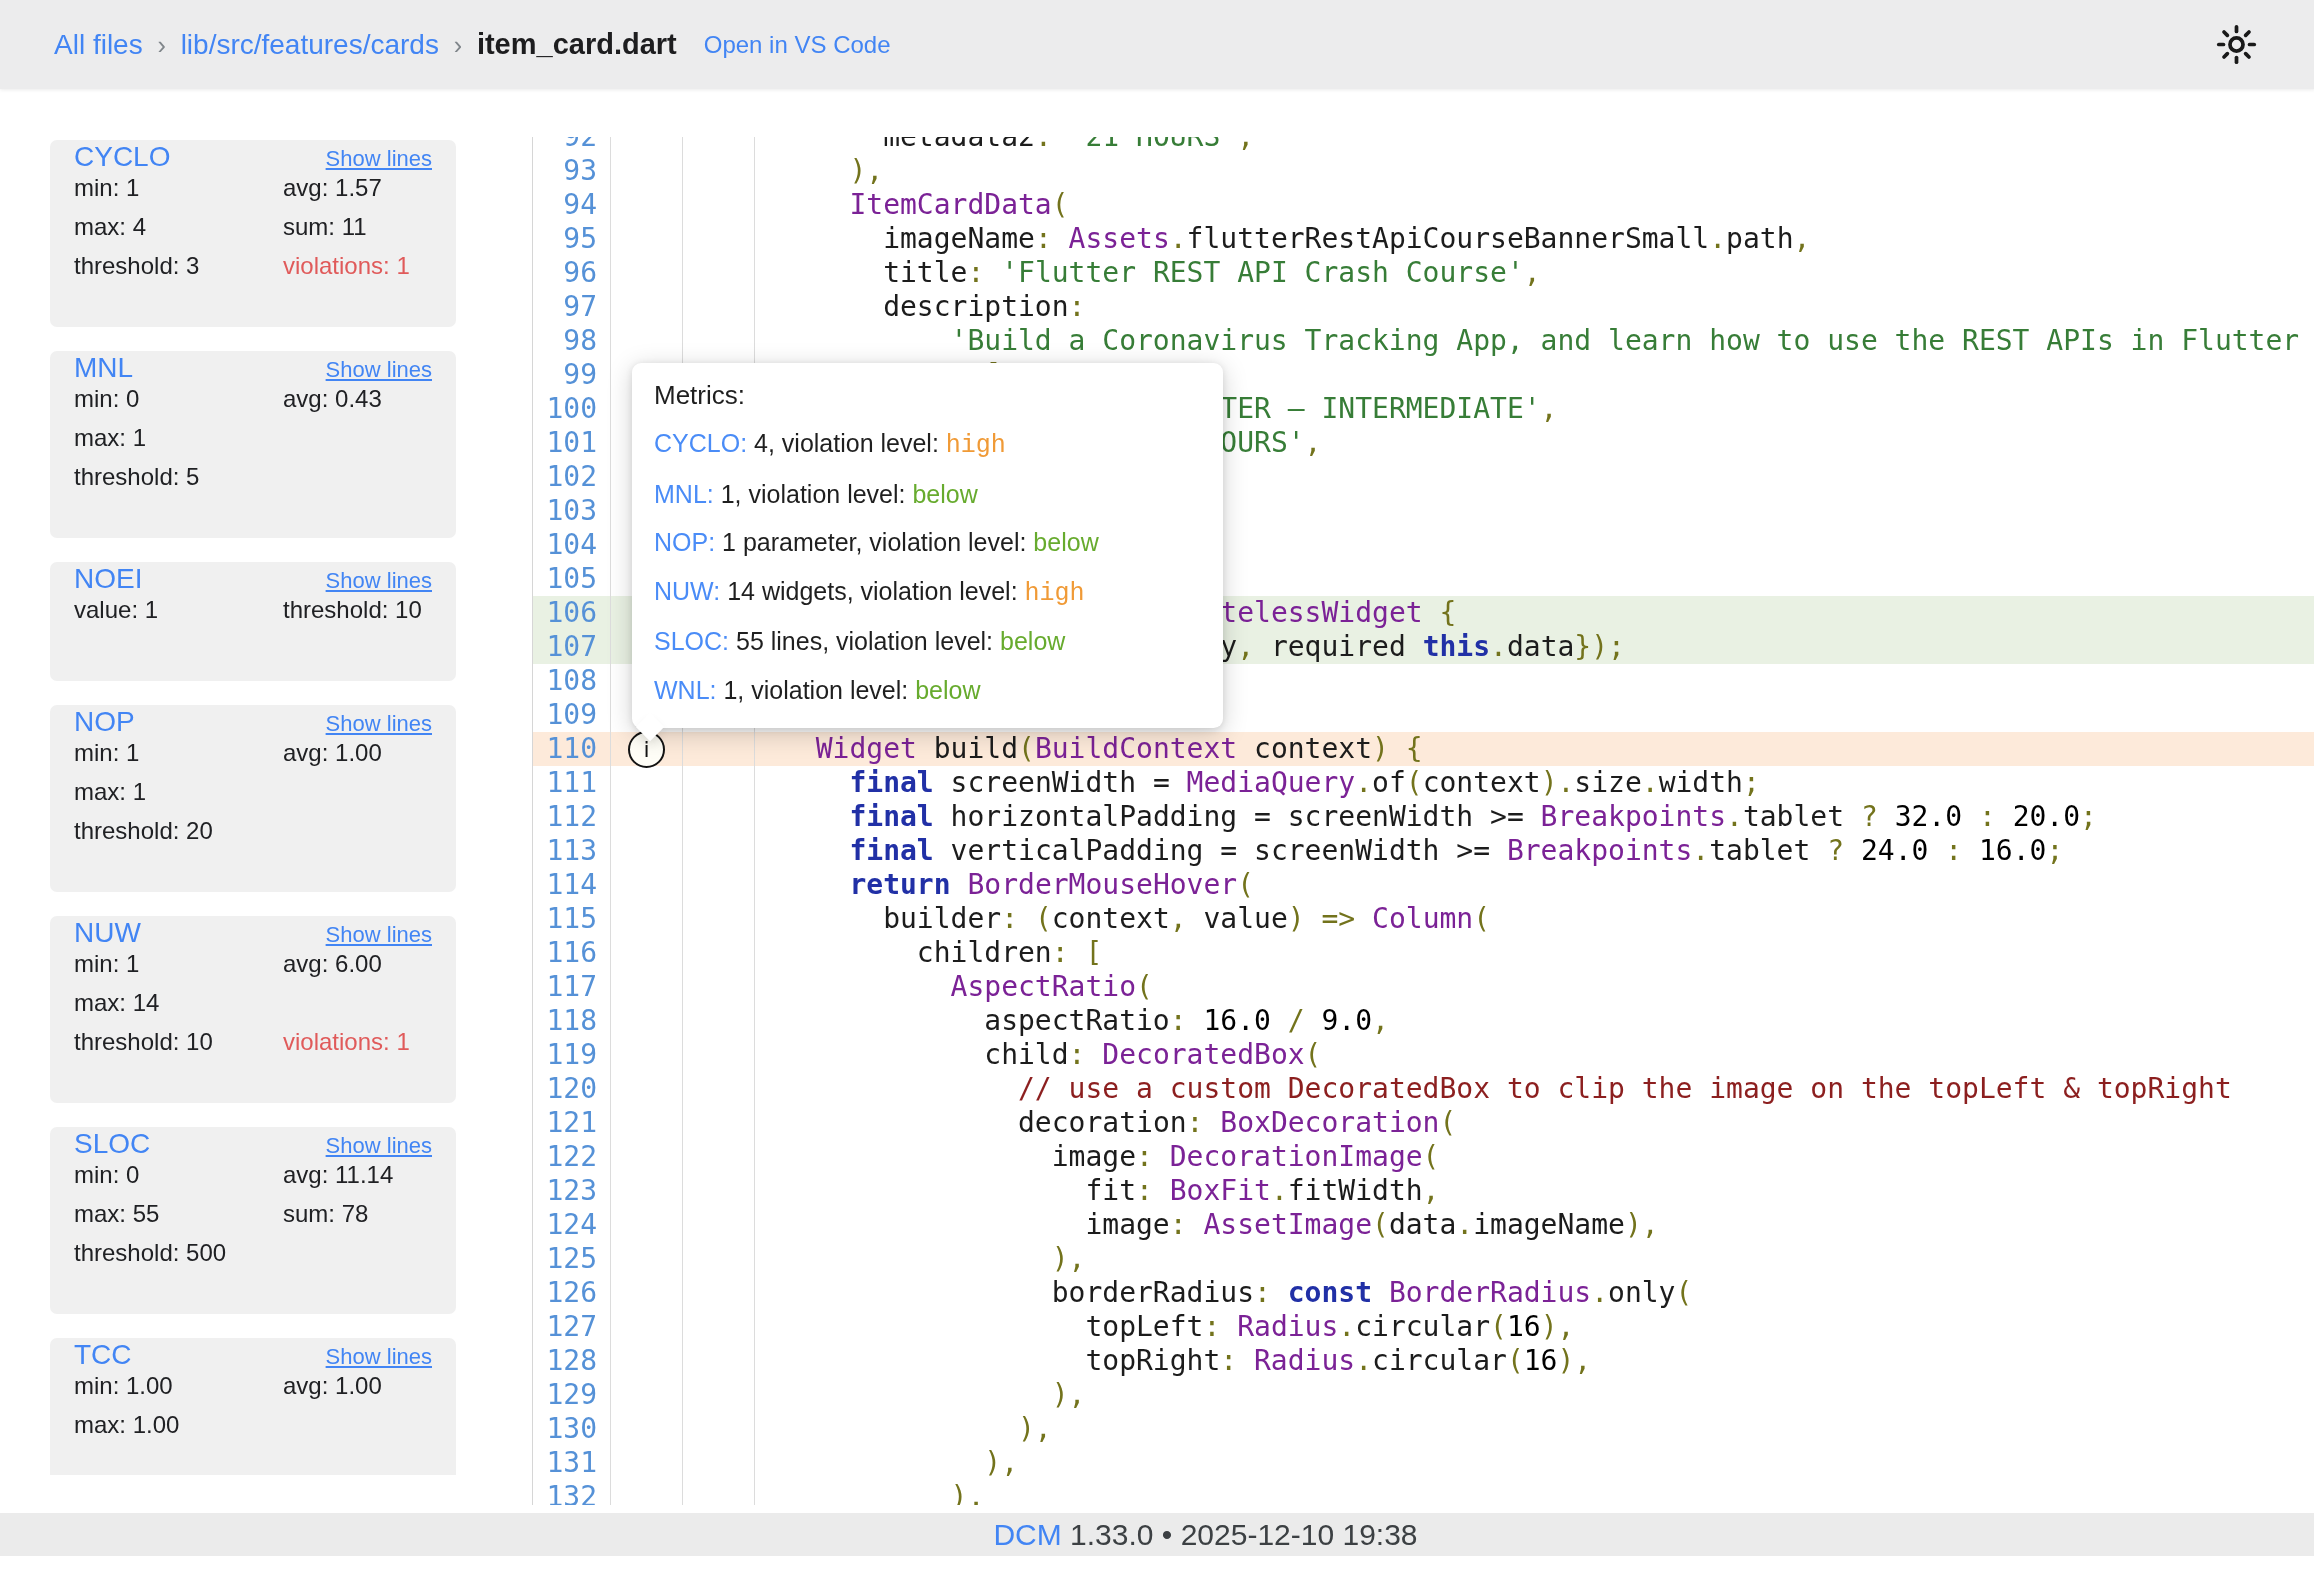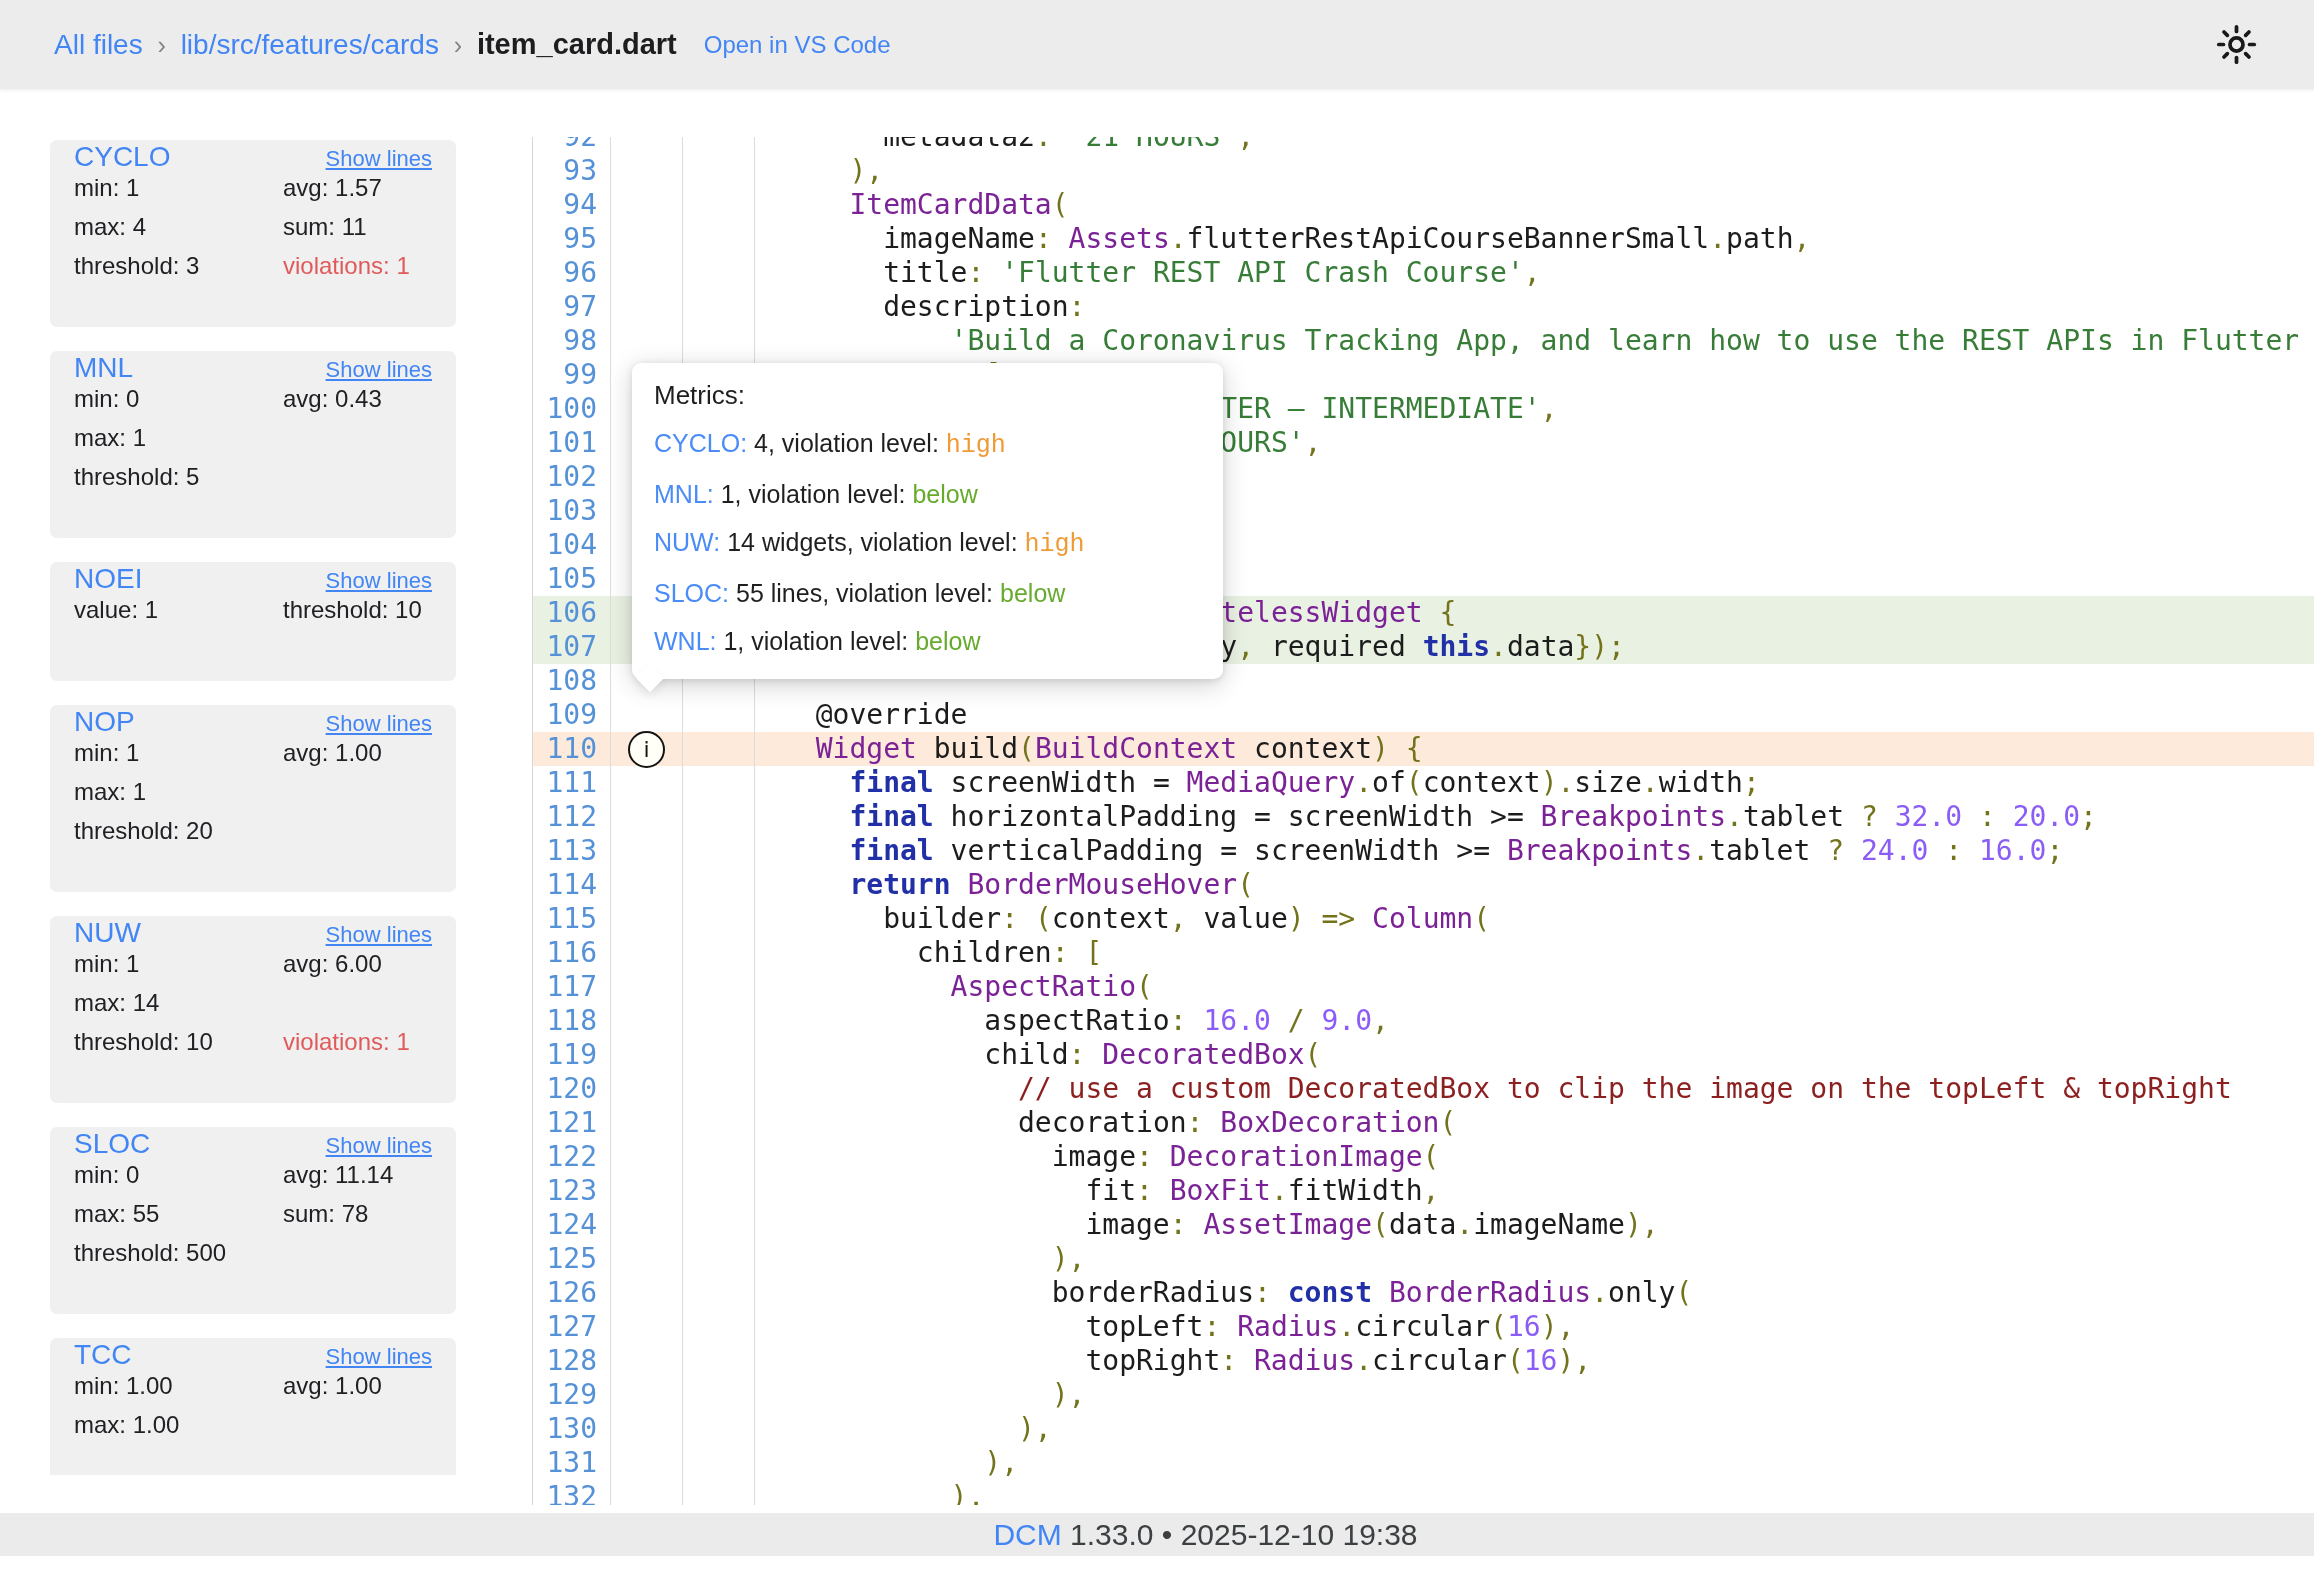--- a/index.html
+++ b/index.html
@@ -39,21 +39,21 @@
   .crow.hl-o{background:#fdeada;}
   .ln{width:78px;flex:none;box-sizing:border-box;padding-right:13px;text-align:right;
       color:#5591d7;border-right:0.9px solid #dcdcdc;}
   .g1,.g2{width:72px;flex:none;box-sizing:border-box;border-right:0.9px solid #dcdcdc;
           display:flex;align-items:center;justify-content:center;}
   .ctext{flex:1;padding-left:27px;white-space:pre;overflow:hidden;}
   .tk-d{color:#1c1c1c}
   .tk-t{color:#7b2296}
   .tk-k{color:#2130a6;font-weight:bold}
   .tk-s{color:#377d37}
-  .tk-n{color:#8b5cf6}
+  .tk-n{color:#000000}
   .tk-p{color:#73731c}
   .tk-c{color:#8c1f1f}
   .info-icon{width:37px;height:37px;border:2.8px solid #141414;border-radius:50%;background:#fffef7;
              color:#141414;font:500 22px "DejaVu Sans",sans-serif;display:flex;align-items:center;
              justify-content:center;cursor:pointer;box-sizing:border-box;}
 
   
   .tooltip{position:absolute;left:632px;top:363px;width:591px;box-sizing:border-box;
            background:#fff;border-radius:9.2px;padding:16.6px 26px 22px 22px;z-index:6;
            box-shadow:0 5.5px 26px rgba(0,0,0,.18),0 1.8px 7.4px rgba(0,0,0,.10);}
@@ -449,20 +449,21 @@
           <span class="ctext"><span>          </span><span class="tk-p">),</span></span>
         </div>
       </div>
   </section>
 
   <div class="tooltip">
     <div class="tt-title">Metrics:</div>
     <div id="tt-items">
         <div class="tt-item"><span class="mname">CYCLO:</span><span> 4, violation level: </span><span class="lvl-high">high</span></div>
         <div class="tt-item"><span class="mname">MNL:</span><span> 1, violation level: </span><span class="lvl-below">below</span></div>
+        <div class="tt-item"><span class="mname">NOP:</span><span> 1 parameter, violation level: </span><span class="lvl-below">below</span></div>
         <div class="tt-item"><span class="mname">NUW:</span><span> 14 widgets, violation level: </span><span class="lvl-high">high</span></div>
         <div class="tt-item"><span class="mname">SLOC:</span><span> 55 lines, violation level: </span><span class="lvl-below">below</span></div>
         <div class="tt-item"><span class="mname">WNL:</span><span> 1, violation level: </span><span class="lvl-below">below</span></div>
       </div>
   </div>
 
   <footer class="footer">
     <span>
       <a>DCM</a><span> 1.33.0 • 2025-12-10 19:38</span>
     </span>

